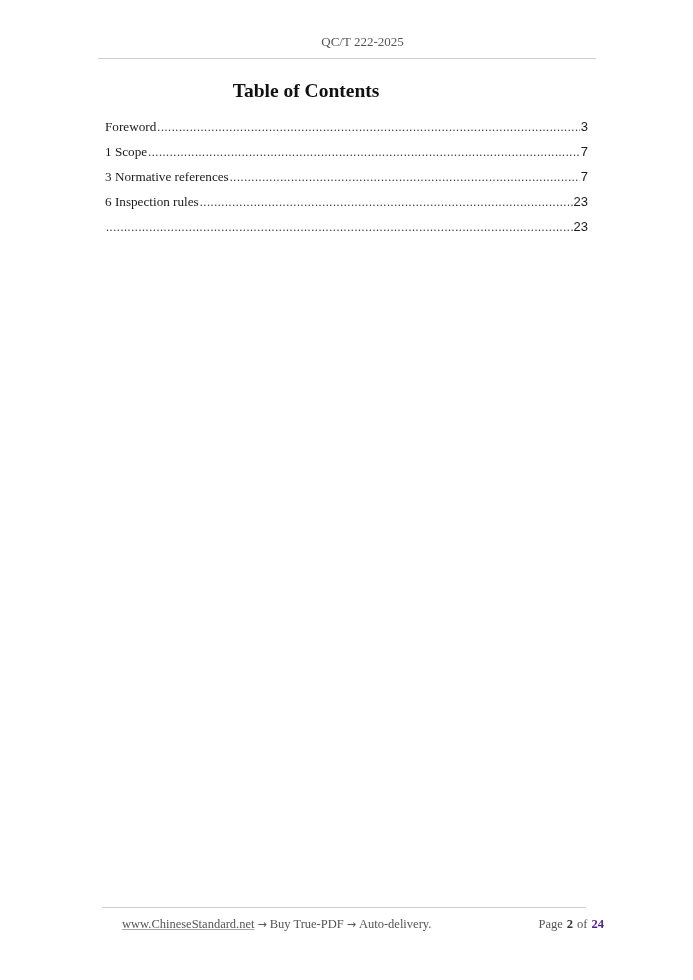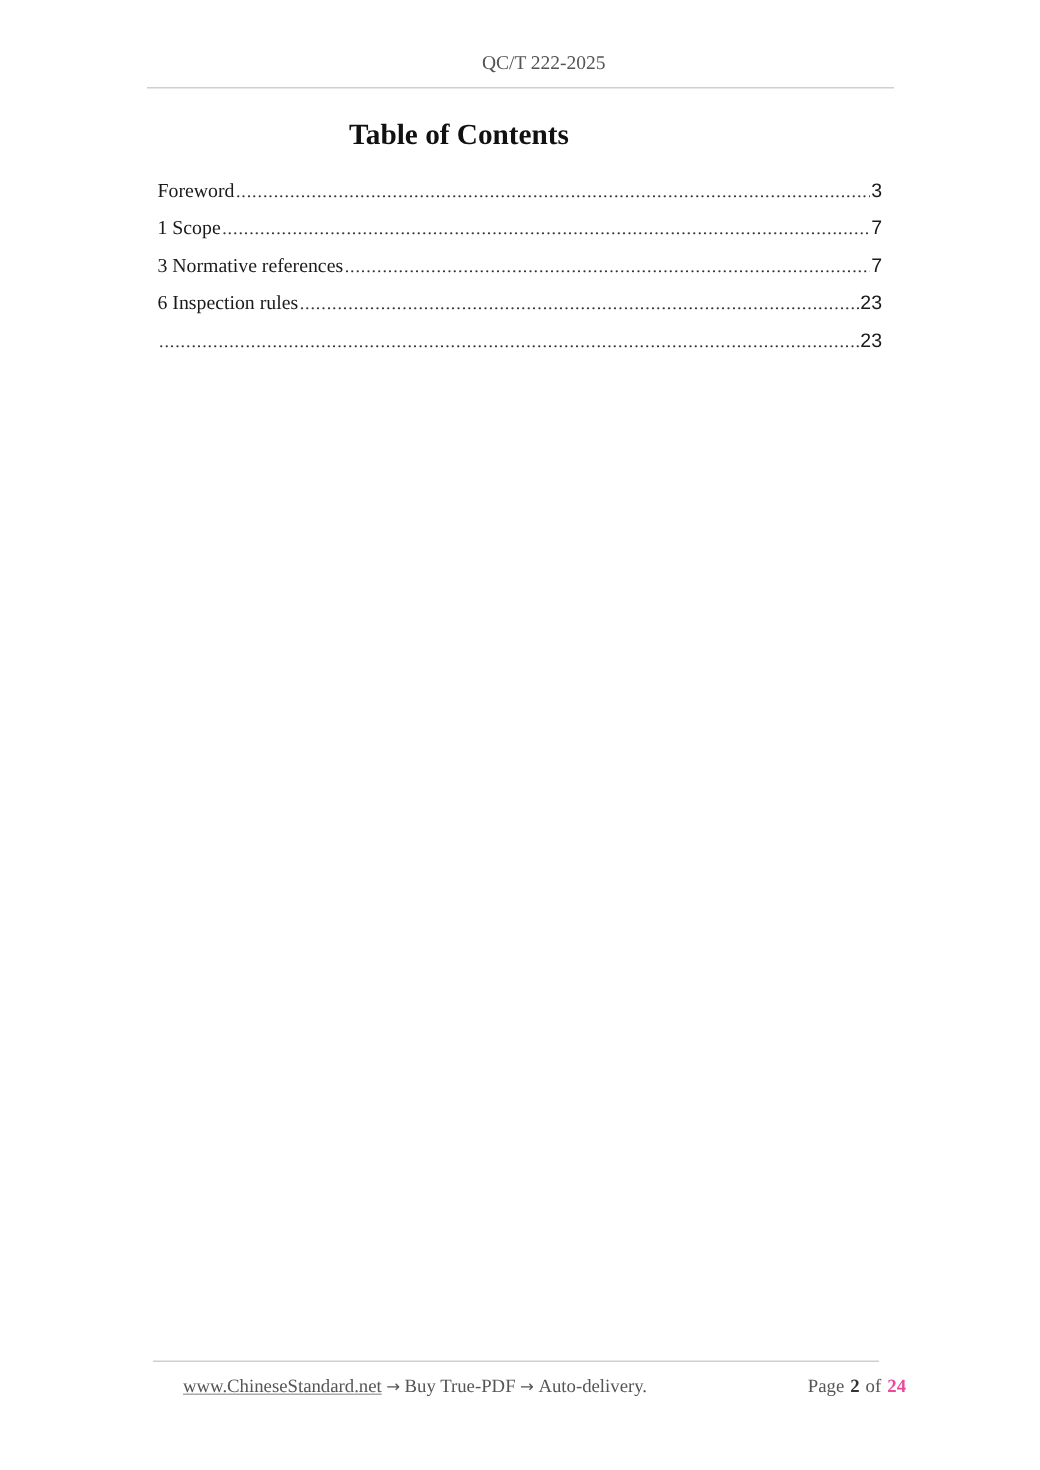--- a/index.html
+++ b/index.html
@@ -109,21 +109,21 @@
       font-size: 11px;
       margin: 0 3px;
     }
     .page-num {
       font-weight: bold;
       color: #333333;
       margin: 0 4px;
     }
     .page-total {
       font-weight: bold;
-      color: #ec4899;
+      color: #4c1d95;
       margin-left: 4px;
     }
   </style>
 </head>
 <body>
 
 <div class="header-text">QC/T 222-2025</div>
 <div class="header-rule"></div>
 
 <div class="toc-title">Table of Contents</div>

